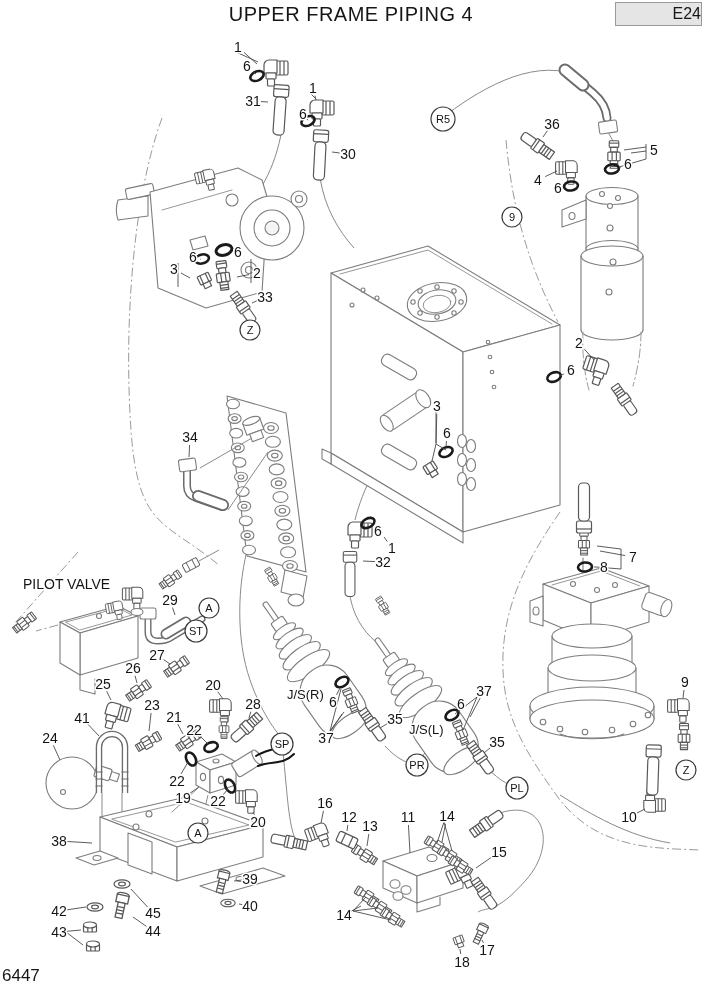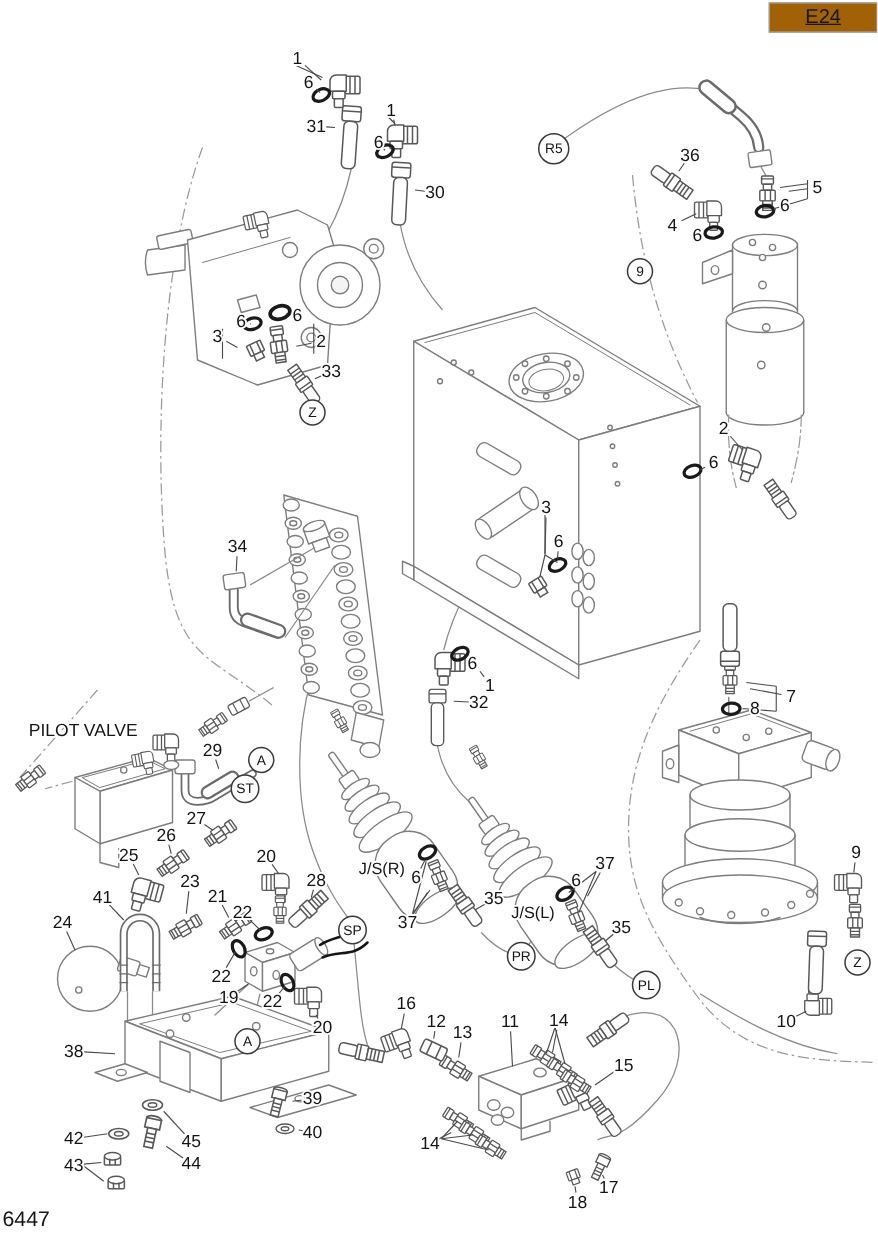--- a/index.html
+++ b/index.html
@@ -1,40 +1,41 @@
 <!DOCTYPE html>
 <html><head>
 <meta charset="utf-8">
 <style>
   html,body{margin:0;padding:0;background:#fff;}
   .page{position:relative;width:702px;height:992px;background:#fff;overflow:hidden;
         font-family:"Liberation Sans",sans-serif;color:#111;}
   .title{position:absolute;top:3px;left:0;right:0;text-align:center;
          font-size:20px;letter-spacing:.5px;color:#161616;}
   .code-box{position:absolute;top:2px;left:615px;width:85px;height:22px;
-            border:1px solid #9a9a9a;text-align:center;line-height:22px;
-            font-size:16px;color:#161616;background:#a16207;text-decoration:underline;}
+            border:1px solid #9a9a9a;text-align:right;line-height:22px;
+            font-size:16px;color:#161616;background:#e5e5e5;}
   .footer{position:absolute;top:966px;left:2px;font-size:17px;color:#161616;}
   svg{position:absolute;top:0;left:0;}
   .art{stroke:#7d7d7d;fill:#fff;stroke-width:1.1;stroke-linejoin:round;stroke-linecap:round;}
   .thin{stroke:#8a8a8a;fill:none;stroke-width:1;}
   .dash{stroke:#9a9a9a;fill:none;stroke-width:1;stroke-dasharray:9 3 2 3;}
   .lead{stroke:#4a4a4a;fill:none;stroke-width:.9;}
   .wire{stroke:#151515;fill:none;stroke-width:2;}
   text.pn{font-family:"Liberation Sans",sans-serif;font-size:14px;fill:#141414;
           paint-order:stroke;stroke:#fff;stroke-width:3px;}
   text.bl{font-family:"Liberation Sans",sans-serif;font-size:11px;fill:#141414;}
   text.tl{font-family:"Liberation Sans",sans-serif;fill:#141414;
           paint-order:stroke;stroke:#fff;stroke-width:3px;}
 </style>
 </head>
 <body>
 
 <div class="page">
 
+  <div class="title">UPPER FRAME PIPING 4</div>
   <div class="code-box">E24</div>
   <div class="footer">6447</div>
 
   <svg width="702" height="992" viewBox="0 0 702 992">
     <defs>
       <g id="f-el" fill="#fff" stroke="#585858" stroke-width="1.2" stroke-linejoin="round">
         <rect x="-16" y="-7" width="12" height="14" rx="1.5"></rect>
         <line x1="-12" y1="-7" x2="-12" y2="7"></line>
           <line x1="-8" y1="-7" x2="-8" y2="7"></line>
         <path d="M-5,-8 h8 a5,5 0 0 1 5,5 v8 h-13 z"></path>

